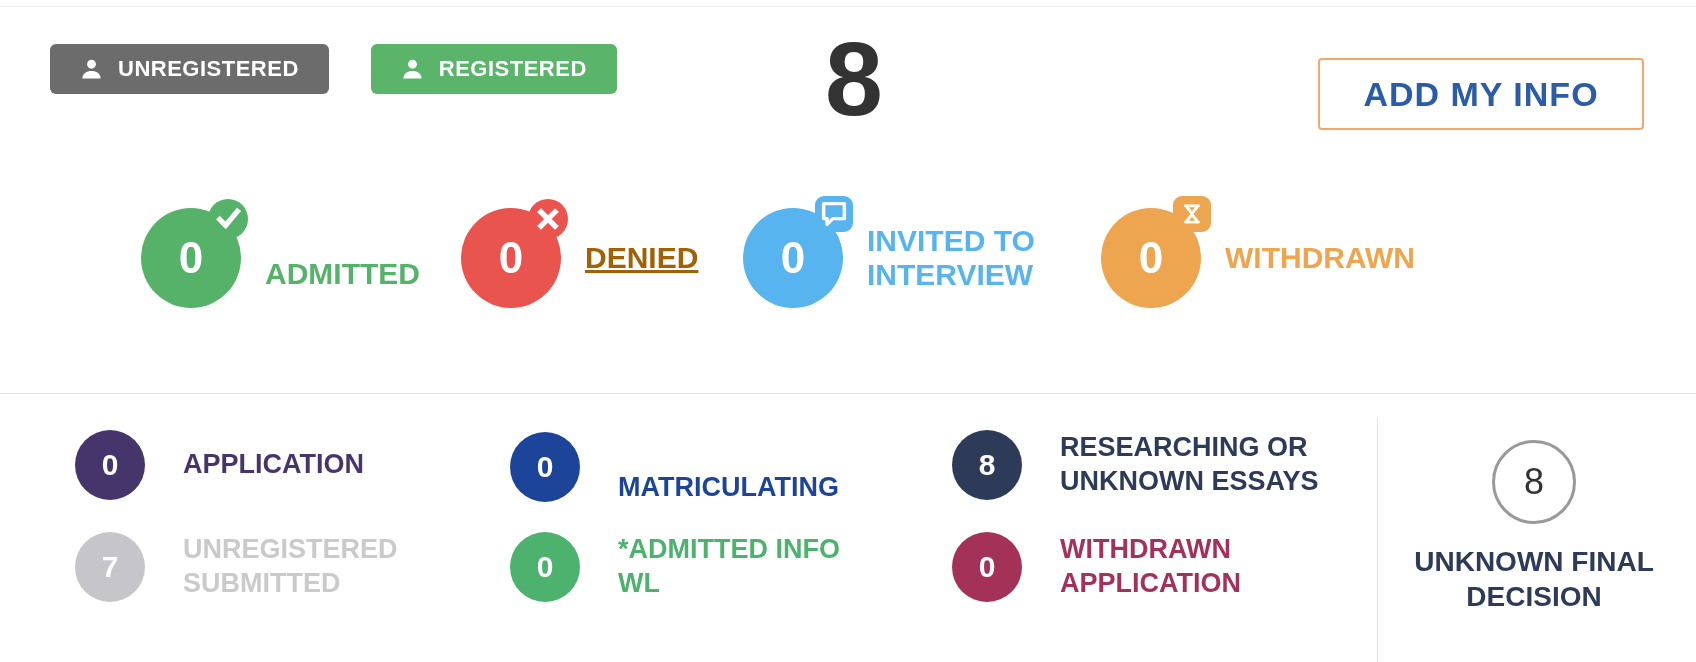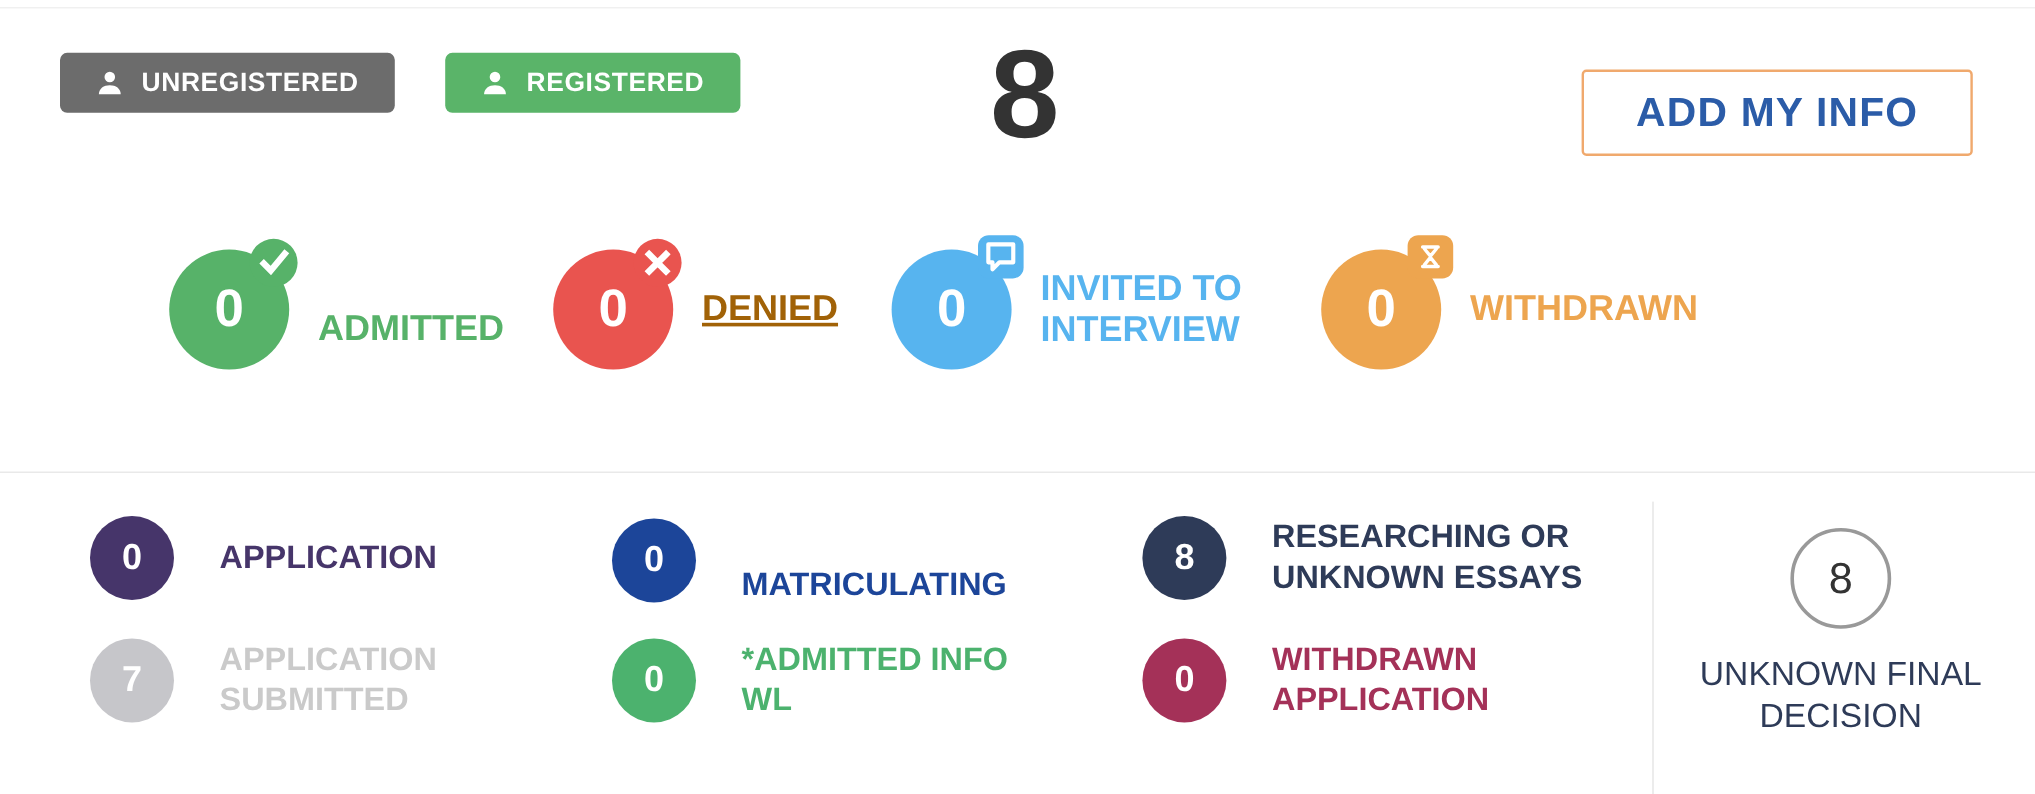--- a/index.html
+++ b/index.html
@@ -58,21 +58,21 @@
 
   .divider-v { position:absolute; left:1377px; top:418px; bottom:0; width:1px; background:#e0e0e0; }
 
   
   .unknown { position:absolute; left:1384px; top:440px; width:300px; text-align:center; }
   .unknown .ucircle {
     width:84px; height:84px; border-radius:50%; border:3px solid #999;
     margin:0 auto; display:flex; align-items:center; justify-content:center; background:#fff;
   }
   .unknown .unum { font-size:36px; color:#333; }
-  .unknown .ulabel { margin-top:20px; font-size:28px; font-weight:normal; line-height:1.25; }
+  .unknown .ulabel { margin-top:20px; font-size:28px; font-weight:bold; line-height:1.25; }
 </style>
 </head>
 <body>
 
 <div class="screen">
   <div class="hairline-top"></div>
 
   <div class="filter-buttons">
     <button class="btn-filter" style="background: rgb(108, 108, 108);">
       <span>
@@ -168,21 +168,21 @@
     <div class="scircle" style="background: rgb(46, 59, 88);">
       <span class="snum">8</span>
     </div>
     <div class="slabel" style="max-width: 265px; color: rgb(46, 59, 88);">RESEARCHING OR UNKNOWN ESSAYS</div>
   </div>
 
   <div class="sbadge" style="left:75px; top:532px">
     <div class="scircle" style="background: rgb(198, 198, 202);">
       <span class="snum">7</span>
     </div>
-    <div class="slabel" style="max-width: 210px; color: rgb(202, 202, 202);">APPLICATION SUBMITTED</div>
+    <div class="slabel" style="max-width: 210px; color: rgb(202, 202, 202);">UNREGISTERED SUBMITTED</div>
   </div>
 
   <div class="sbadge" style="left:510px; top:532px">
     <div class="scircle" style="background: rgb(76, 178, 110);">
       <span class="snum">0</span>
     </div>
     <div class="slabel" style="max-width: 260px; color: rgb(76, 178, 110);">*ADMITTED INFO WL</div>
   </div>
 
   <div class="sbadge" style="left:952px; top:532px">

